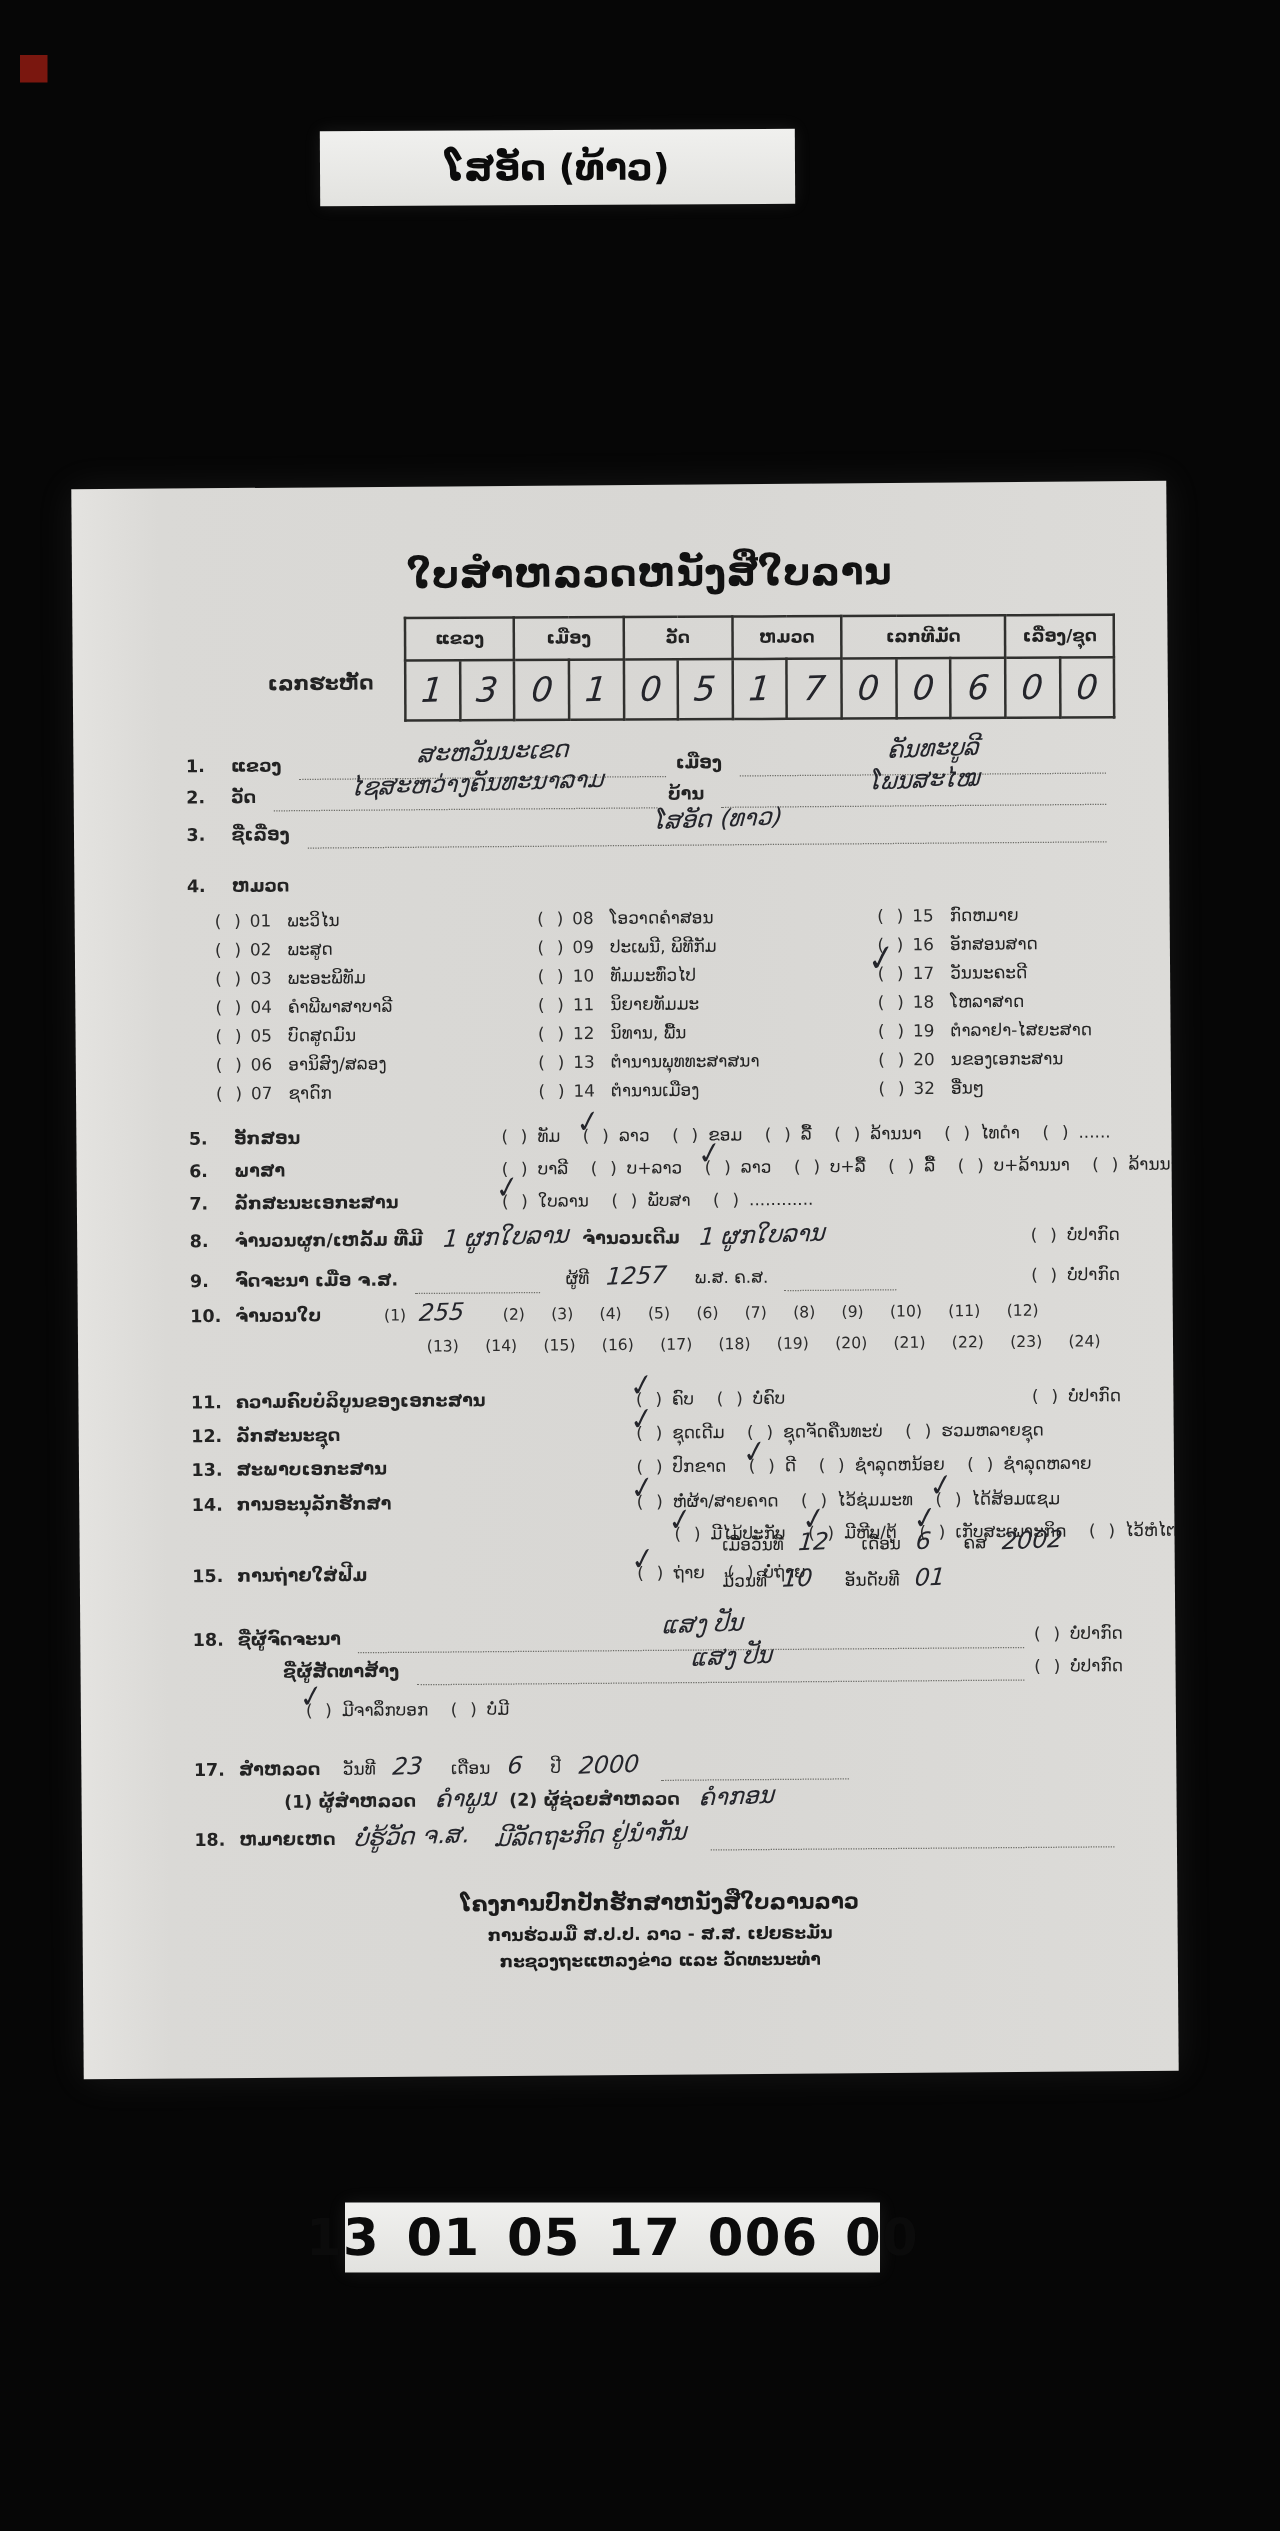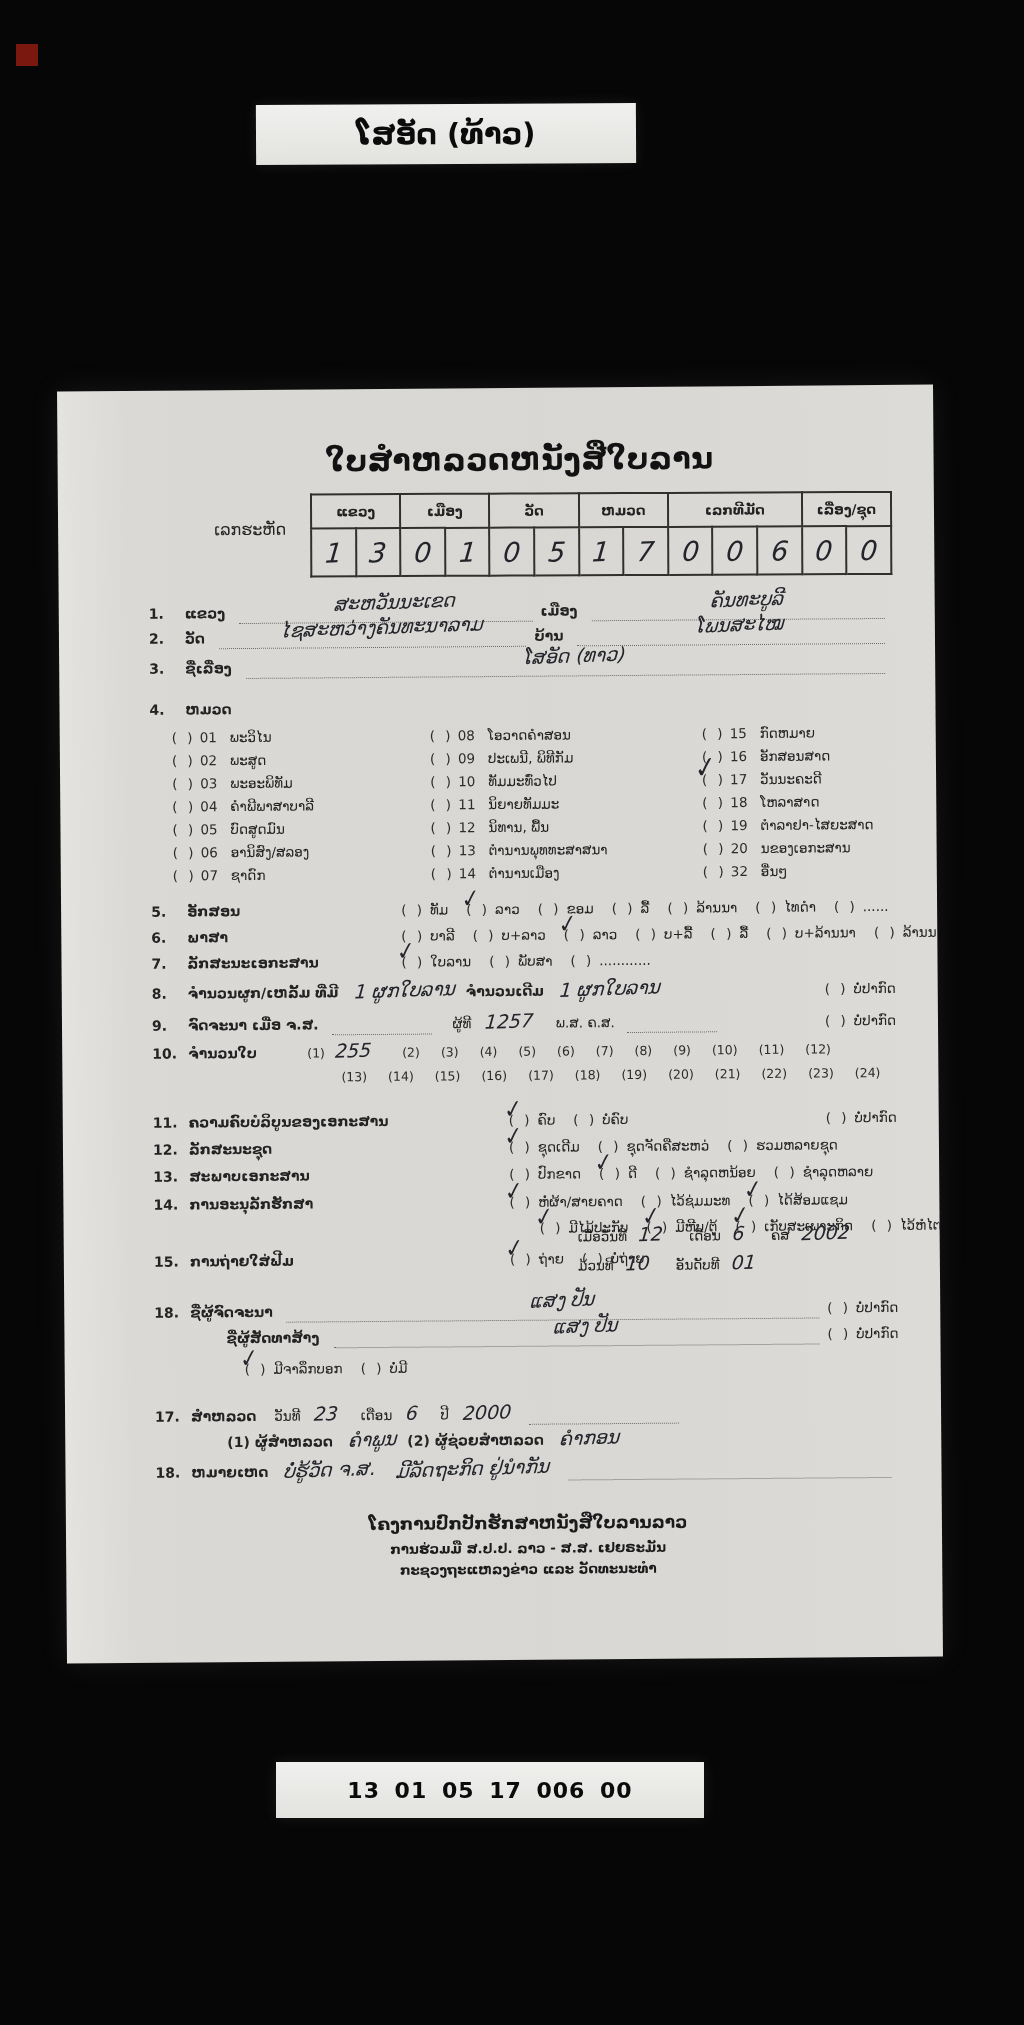--- a/index.html
+++ b/index.html
@@ -5,28 +5,28 @@
   html,body{margin:0;padding:0;background:#060606}
   body{width:1024px;height:2025px;position:relative;overflow:hidden;
        font-family:"DejaVu Sans",sans-serif;color:#1e1e1e}
   .red-sq{position:absolute;left:16px;top:44px;width:22px;height:22px;background:#7a170f}
   .card{position:absolute;background:linear-gradient(180deg,#f0f0ee,#e2e2df);
         box-shadow:0 0 14px rgba(210,210,210,.10);display:flex;align-items:center;justify-content:center}
   .card.top{left:256px;top:104px;width:380px;height:60px;transform:rotate(-.3deg)}
   .card.bottom{left:276px;top:1762px;width:428px;height:56px}
   .card .t{font-weight:bold;color:#0b0b0b;white-space:nowrap}
   .card.top .t{font-size:29px}
-  .card.bottom .t{font-size:22px;letter-spacing:1px;word-spacing:6px}
+  .card.bottom .t{font-size:41px;letter-spacing:1px;word-spacing:6px}
   .page{position:absolute;left:62px;top:388px;width:876px;height:1272px;
         background:linear-gradient(90deg,#e4e3e0 0,#dad9d6 70px,#d8d7d4 55%,#dcdbd8 100%);
         transform:rotate(-.45deg);box-shadow:0 0 30px rgba(190,190,190,.10);overflow:hidden}
   .content{position:absolute;inset:0;padding:54px 42px 0 90px;font-size:14px;color:#232323}
   .title{text-align:center;font-weight:bold;font-size:30px;letter-spacing:.5px;color:#121212}
   .gridwrap{display:flex;align-items:flex-end;margin-top:16px;margin-left:66px}
-  .codelabel{font-weight:normal;font-size:16px;margin-right:24px;margin-bottom:40px;white-space:nowrap}
+  .codelabel{font-weight:bold;font-size:16px;margin-right:24px;margin-bottom:23px;white-space:nowrap}
   table.grid{border-collapse:collapse;transform:rotate(.2deg)}
   table.grid th{border:2px solid #30302e;font-size:13.5px;font-weight:bold;padding:8px 5px;color:#222;white-space:nowrap}
   table.grid td{border:2px solid #30302e;width:42px;height:44px;text-align:center}
   .frow{display:flex;align-items:baseline;position:relative;line-height:21px}
   .num{flex:0 0 36px;font-weight:bold;font-size:14px}
   .lbl{font-weight:bold;font-size:14px;white-space:nowrap;margin-right:6px}
   .plain{font-size:13.5px;white-space:nowrap;margin-left:12px;margin-right:4px}
   .pnum{font-size:12.5px;margin-left:21px;color:#2c2c2c;white-space:nowrap}
   .cb{position:relative;font-size:13.5px;white-space:nowrap;margin-left:18px}
   .cb .par{letter-spacing:3px;margin-right:5px;color:#2c2c2c}
@@ -327,21 +327,21 @@
           <span class="num">11.</span>
           <span class="lbl" style="min-width: 296px;">ຄວາມຄົບບໍລິບູນຂອງເອກະສານ</span>
           <span class="cb"><span class="par">(&nbsp;)</span><span>ຄົບ</span><span class="chk">✓</span></span>
           <span class="cb"><span class="par">(&nbsp;)</span><span>ບໍ່ຄົບ</span></span>
           <span class="cb" style="margin-left: auto;"><span class="par">(&nbsp;)</span><span>ບໍ່ປາກົດ</span></span>
         </div>
         <div class="frow" style="margin-top: 6px;">
           <span class="num">12.</span>
           <span class="lbl" style="min-width: 296px;">ລັກສະນະຊຸດ</span>
           <span class="cb"><span class="par">(&nbsp;)</span><span>ຊຸດເດີມ</span><span class="chk">✓</span></span>
-          <span class="cb"><span class="par">(&nbsp;)</span><span>ຊຸດຈັດຄືສະຫວ່</span></span>
+          <span class="cb"><span class="par">(&nbsp;)</span><span>ຊຸດຈັດຄືນທະບ່</span></span>
           <span class="cb"><span class="par">(&nbsp;)</span><span>ຮວມຫລາຍຊຸດ</span></span>
         </div>
         <div class="frow" style="margin-top: 6px;">
           <span class="num">13.</span>
           <span class="lbl" style="min-width: 296px;">ສະພາບເອກະສານ</span>
           <span class="cb"><span class="par">(&nbsp;)</span><span>ປົກຂາດ</span></span>
           <span class="cb"><span class="par">(&nbsp;)</span><span>ດີ</span><span class="chk">✓</span></span>
           <span class="cb"><span class="par">(&nbsp;)</span><span>ຊຳລຸດຫນ້ອຍ</span></span>
           <span class="cb"><span class="par">(&nbsp;)</span><span>ຊຳລຸດຫລາຍ</span></span>
         </div>

